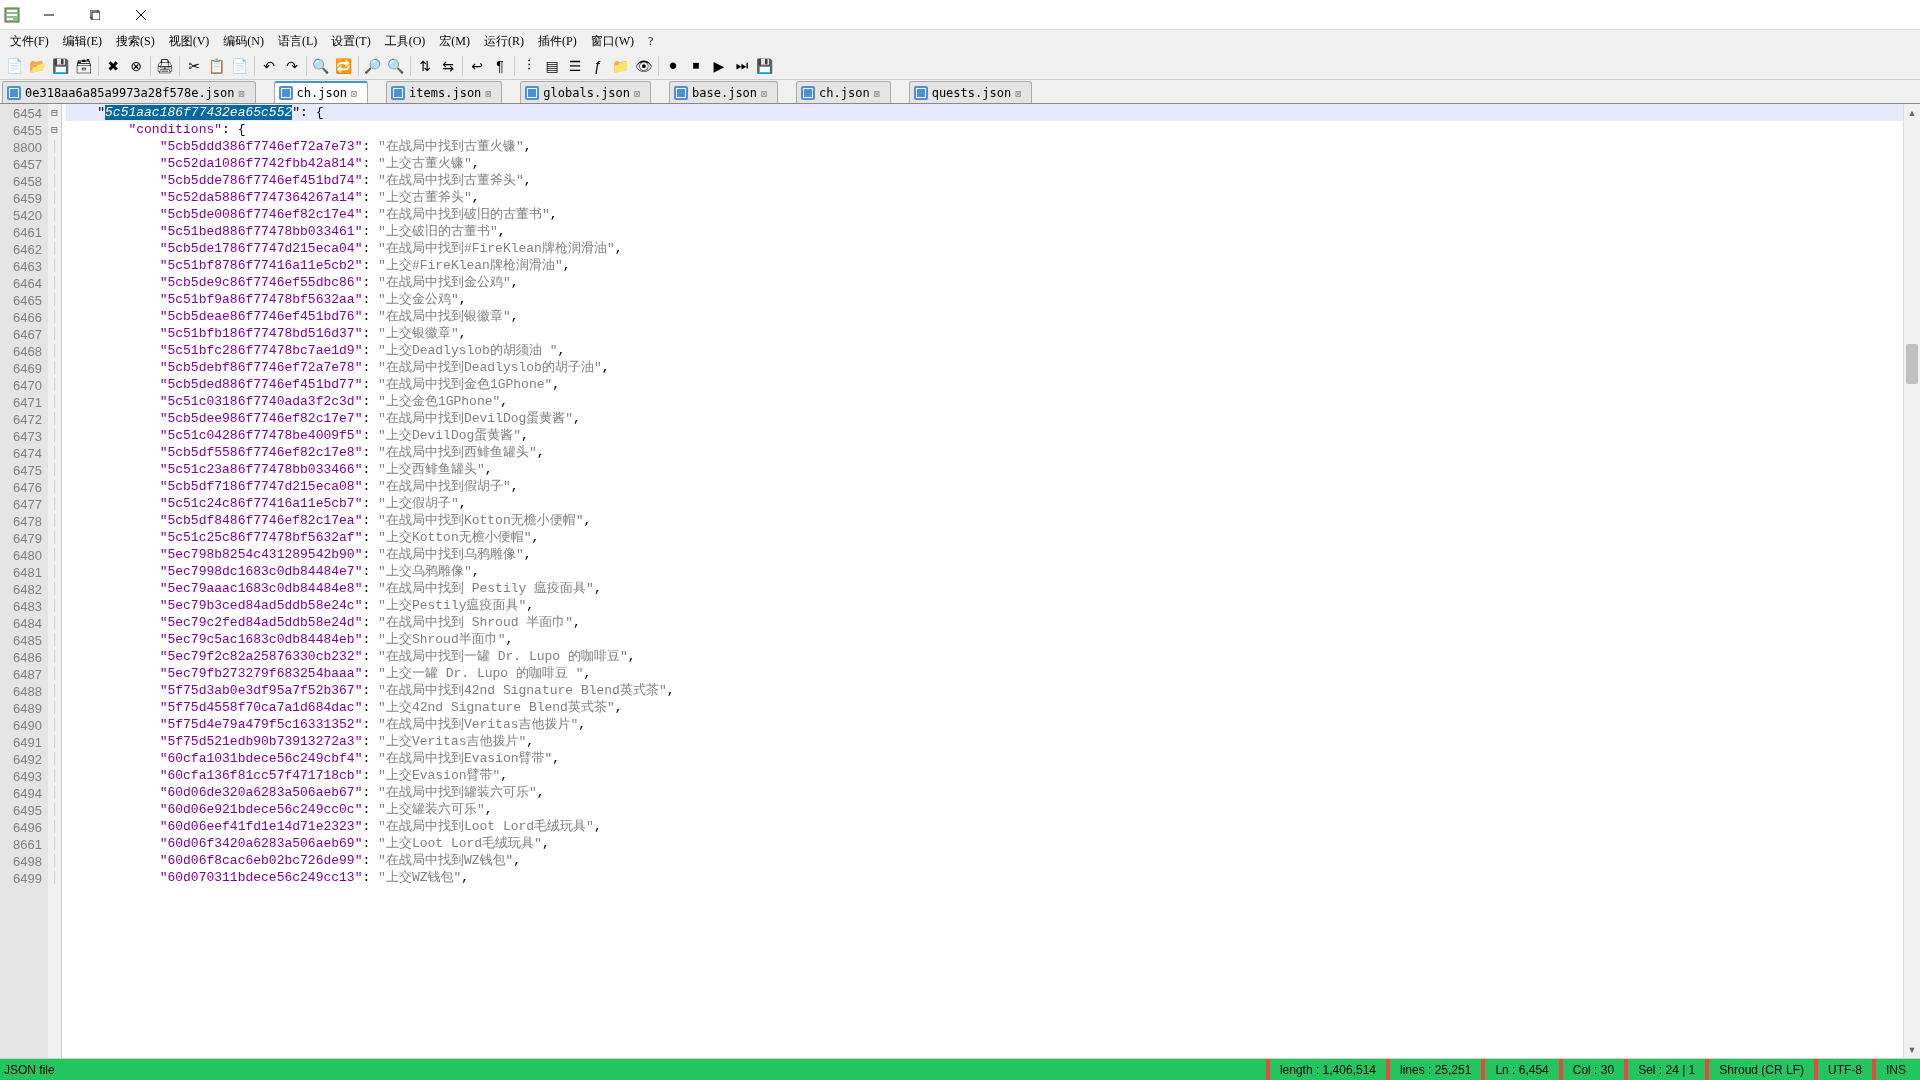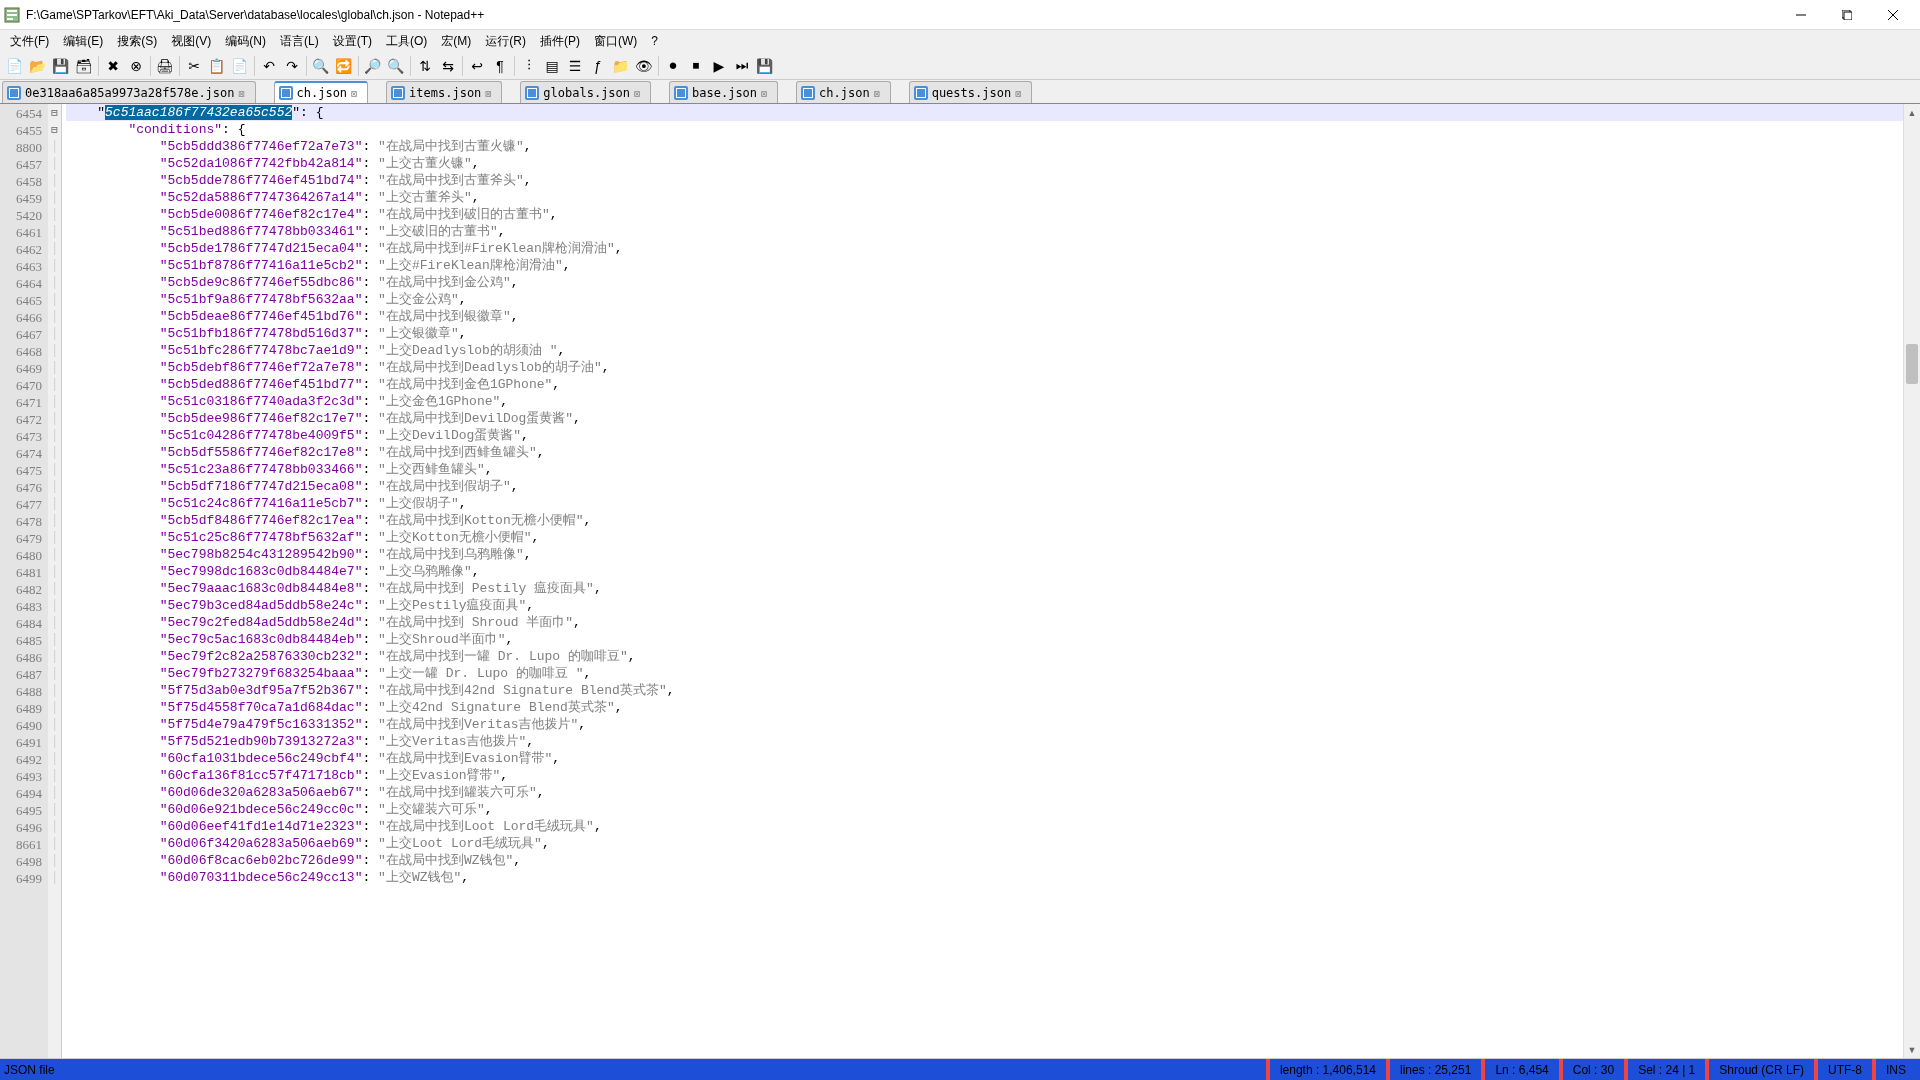--- a/index.html
+++ b/index.html
@@ -3,69 +3,68 @@
 <meta charset="utf-8">
 <style>
 * { margin: 0; padding: 0; box-sizing: border-box; }
 body { font-family: "Segoe UI", Tahoma, sans-serif; font-size: 12px; background: #f0f0f0; overflow: hidden; width: 1920px; height: 1080px; }
 .titlebar { height: 30px; background: #fff; display: flex; align-items: center; padding: 0 4px; border-bottom: 1px solid #ddd; }
 .titlebar .app-icon { width: 16px; height: 16px; margin-right: 6px; }
 .titlebar .title { flex: 1; font-size: 12px; color: #000; }
 .titlebar .win-controls { display: flex; gap: 0; }
 .titlebar .win-btn { width: 46px; height: 30px; display: flex; align-items: center; justify-content: center; cursor: pointer; }
 .menubar { height: 22px; background: #f0f0f0; display: flex; align-items: center; padding: 0 4px; gap: 2px; font-size: 12px; }
-.menubar .menu-item { padding: 10px 6px; cursor: pointer; }
+.menubar .menu-item { padding: 10px 6px; cursor: pointer; font-family: Liberation Serif, serif; }
 .toolbar { height: 28px; background: #f0f0f0; display: flex; align-items: center; padding: 2px 4px; gap: 1px; border-bottom: 1px solid #ccc; }
 .toolbar .tb-btn { width: 22px; height: 22px; display: flex; align-items: center; justify-content: center; cursor: pointer; border: 1px solid transparent; font-size: 14px; }
 .toolbar .tb-sep { width: 1px; height: 20px; background: #ccc; margin: 0 2px; }
 .tabbar { height: 24px; background: #f0f0f0; display: flex; align-items: flex-end; padding: 0 2px; border-bottom: 1px solid #888; }
 .tab { height: 22px; padding: 0 6px 0 4px; display: flex; align-items: center; gap: 4px; background: #e4e4e4; border: 1px solid #aaa; border-bottom: none; margin-right: 18px; font-family: Consolas, monospace; font-size: 12px; cursor: pointer; border-radius: 3px 3px 0 0; }
 .tab.active { background: #fff; border-top: 2px solid #4a90d9; }
 .tab .tab-icon { width: 14px; height: 14px; background: #4a90d9; border-radius: 2px; flex-shrink: 0; position: relative; }
 .tab .tab-icon::after { content: ""; position: absolute; inset: 2px; border: 1px solid #fff; }
 .tab .tab-close { width: 10px; height: 10px; cursor: pointer; font-size: 10px; color: #888; }
 .editor-area { display: flex; height: calc(1080px - 30px - 22px - 28px - 24px - 22px); background: #fff; position: relative; }
-.gutter { width: 48px; background: #e4e4e4; text-align: right; font-family: Liberation Serif, serif; font-size: 13px; color: #808080; user-select: none; padding-top: 1px; }
+.gutter { width: 48px; background: #e4e4e4; text-align: right; font-family: Liberation Sans, sans-serif; font-size: 13px; color: #808080; user-select: none; padding-top: 1px; }
 .gutter .ln { height: 17px; padding-right: 6px; line-height: 17px; }
 .fold-gutter { width: 14px; background: #f0f0f0; border-right: 1px solid #ccc; font-family: monospace; font-size: 10px; color: #888; }
 .fold-gutter .fold { height: 17px; display: flex; align-items: center; justify-content: center; }
 .fold-gutter .fold.box { }
 .fold-gutter .fold.box::after { content: "⊟"; font-size: 11px; color: #666; }
 .fold-gutter .fold.line::after { content: "│"; font-size: 11px; color: #ccc; }
 .code { flex: 1; font-family: Consolas, "Courier New", monospace; font-size: 13px; line-height: 17px; white-space: pre; padding-left: 4px; overflow: hidden; position: relative; }
 .code .row { height: 17px; }
 .code .row.current { background: #e8e8ff; }
 .hl-key { color: #8000a0; }
 .hl-str { color: #808080; }
 .hl-punc { color: #000; }
 .hl-sel { background: #0369a1; color: #fff; font-style: italic; }
 .scrollbar-v { position: absolute; right: 0; top: 0; bottom: 0; width: 17px; background: #f0f0f0; border-left: 1px solid #ddd; }
 .scrollbar-v .thumb { position: absolute; left: 2px; right: 2px; top: 240px; height: 40px; background: #c0c0c0; border-radius: 2px; }
 .scrollbar-v .arr { position: absolute; left: 0; right: 0; height: 17px; display: flex; align-items: center; justify-content: center; font-size: 9px; color: #666; }
 .scrollbar-v .arr.up { top: 0; }
 .scrollbar-v .arr.down { bottom: 0; }
-.statusbar { height: 22px; background: #1d4ed8; border-top: 1px solid #ccc; display: flex; align-items: center; font-size: 12px; padding: 0 4px; }
+.statusbar { height: 22px; background: #22c55e; border-top: 1px solid #ccc; display: flex; align-items: center; font-size: 12px; padding: 0 4px; }
 .statusbar .sb-left { flex: 0 0 auto; }
 .statusbar .sb-spacer { flex: 1; }
 .statusbar .sb-cell { padding: 0 10px; border-left: 4px solid #ef4444; height: 100%; display: flex; align-items: center; }
 .app-icon svg { width: 16px; height: 16px; }
 </style>
 </head>
 <body>
 
 <div class="titlebar">
   <span class="app-icon">
     <svg viewBox="0 0 16 16">
         <rect x="1" y="1" width="14" height="14" fill="#8fbc8f" stroke="#556b2f"></rect>
         <rect x="3" y="3" width="10" height="2" fill="#fff"></rect>
         <rect x="3" y="7" width="10" height="2" fill="#fff"></rect>
         <rect x="3" y="11" width="6" height="2" fill="#fff"></rect>
       </svg>
   </span>
-  <span class="title">F:\Game\SPTarkov\EFT\Aki_Data\Server\database\locales\global\ch.json - Notepad++</span>
   <div class="win-controls">
     <div class="win-btn">
         <svg width="10" height="10">
           <line x1="0" y1="5" x2="10" y2="5" stroke="#000"></line>
         </svg>
       </div>
     <div class="win-btn">
         <svg width="10" height="10">
           <rect x="0" y="0" width="8" height="8" fill="none" stroke="#000"></rect>
           <rect x="2" y="2" width="8" height="8" fill="#fff" stroke="#000"></rect>

